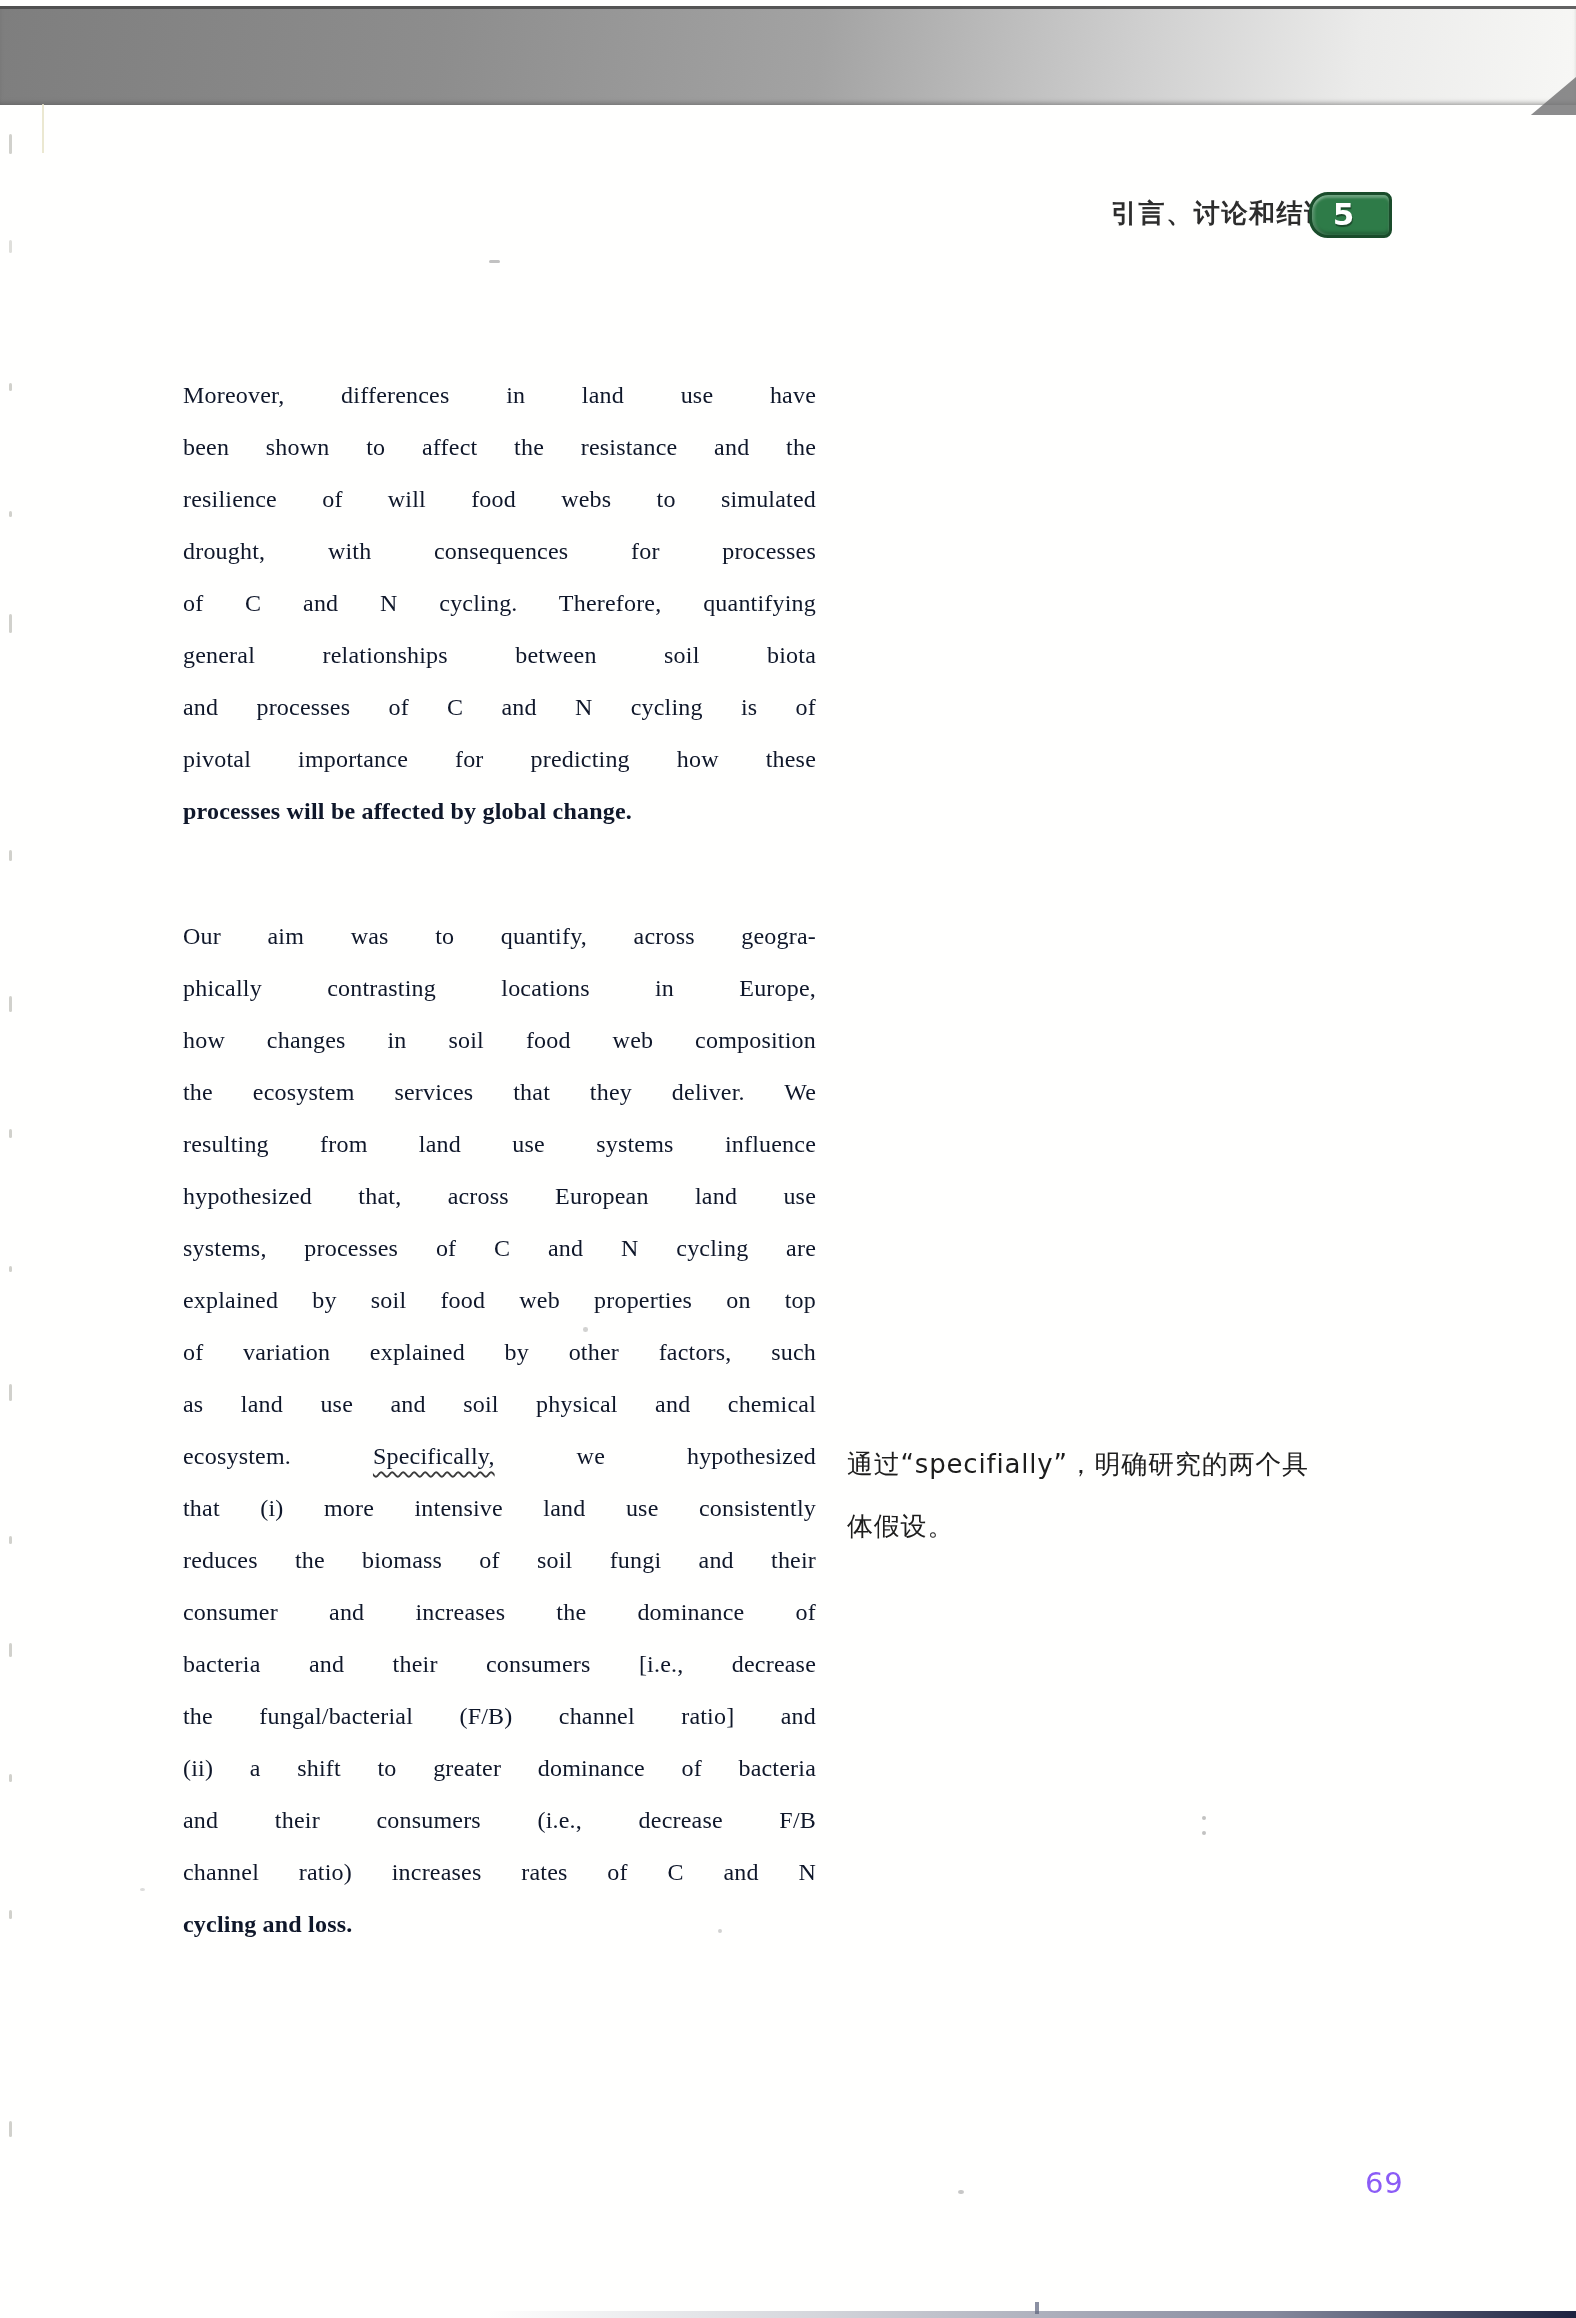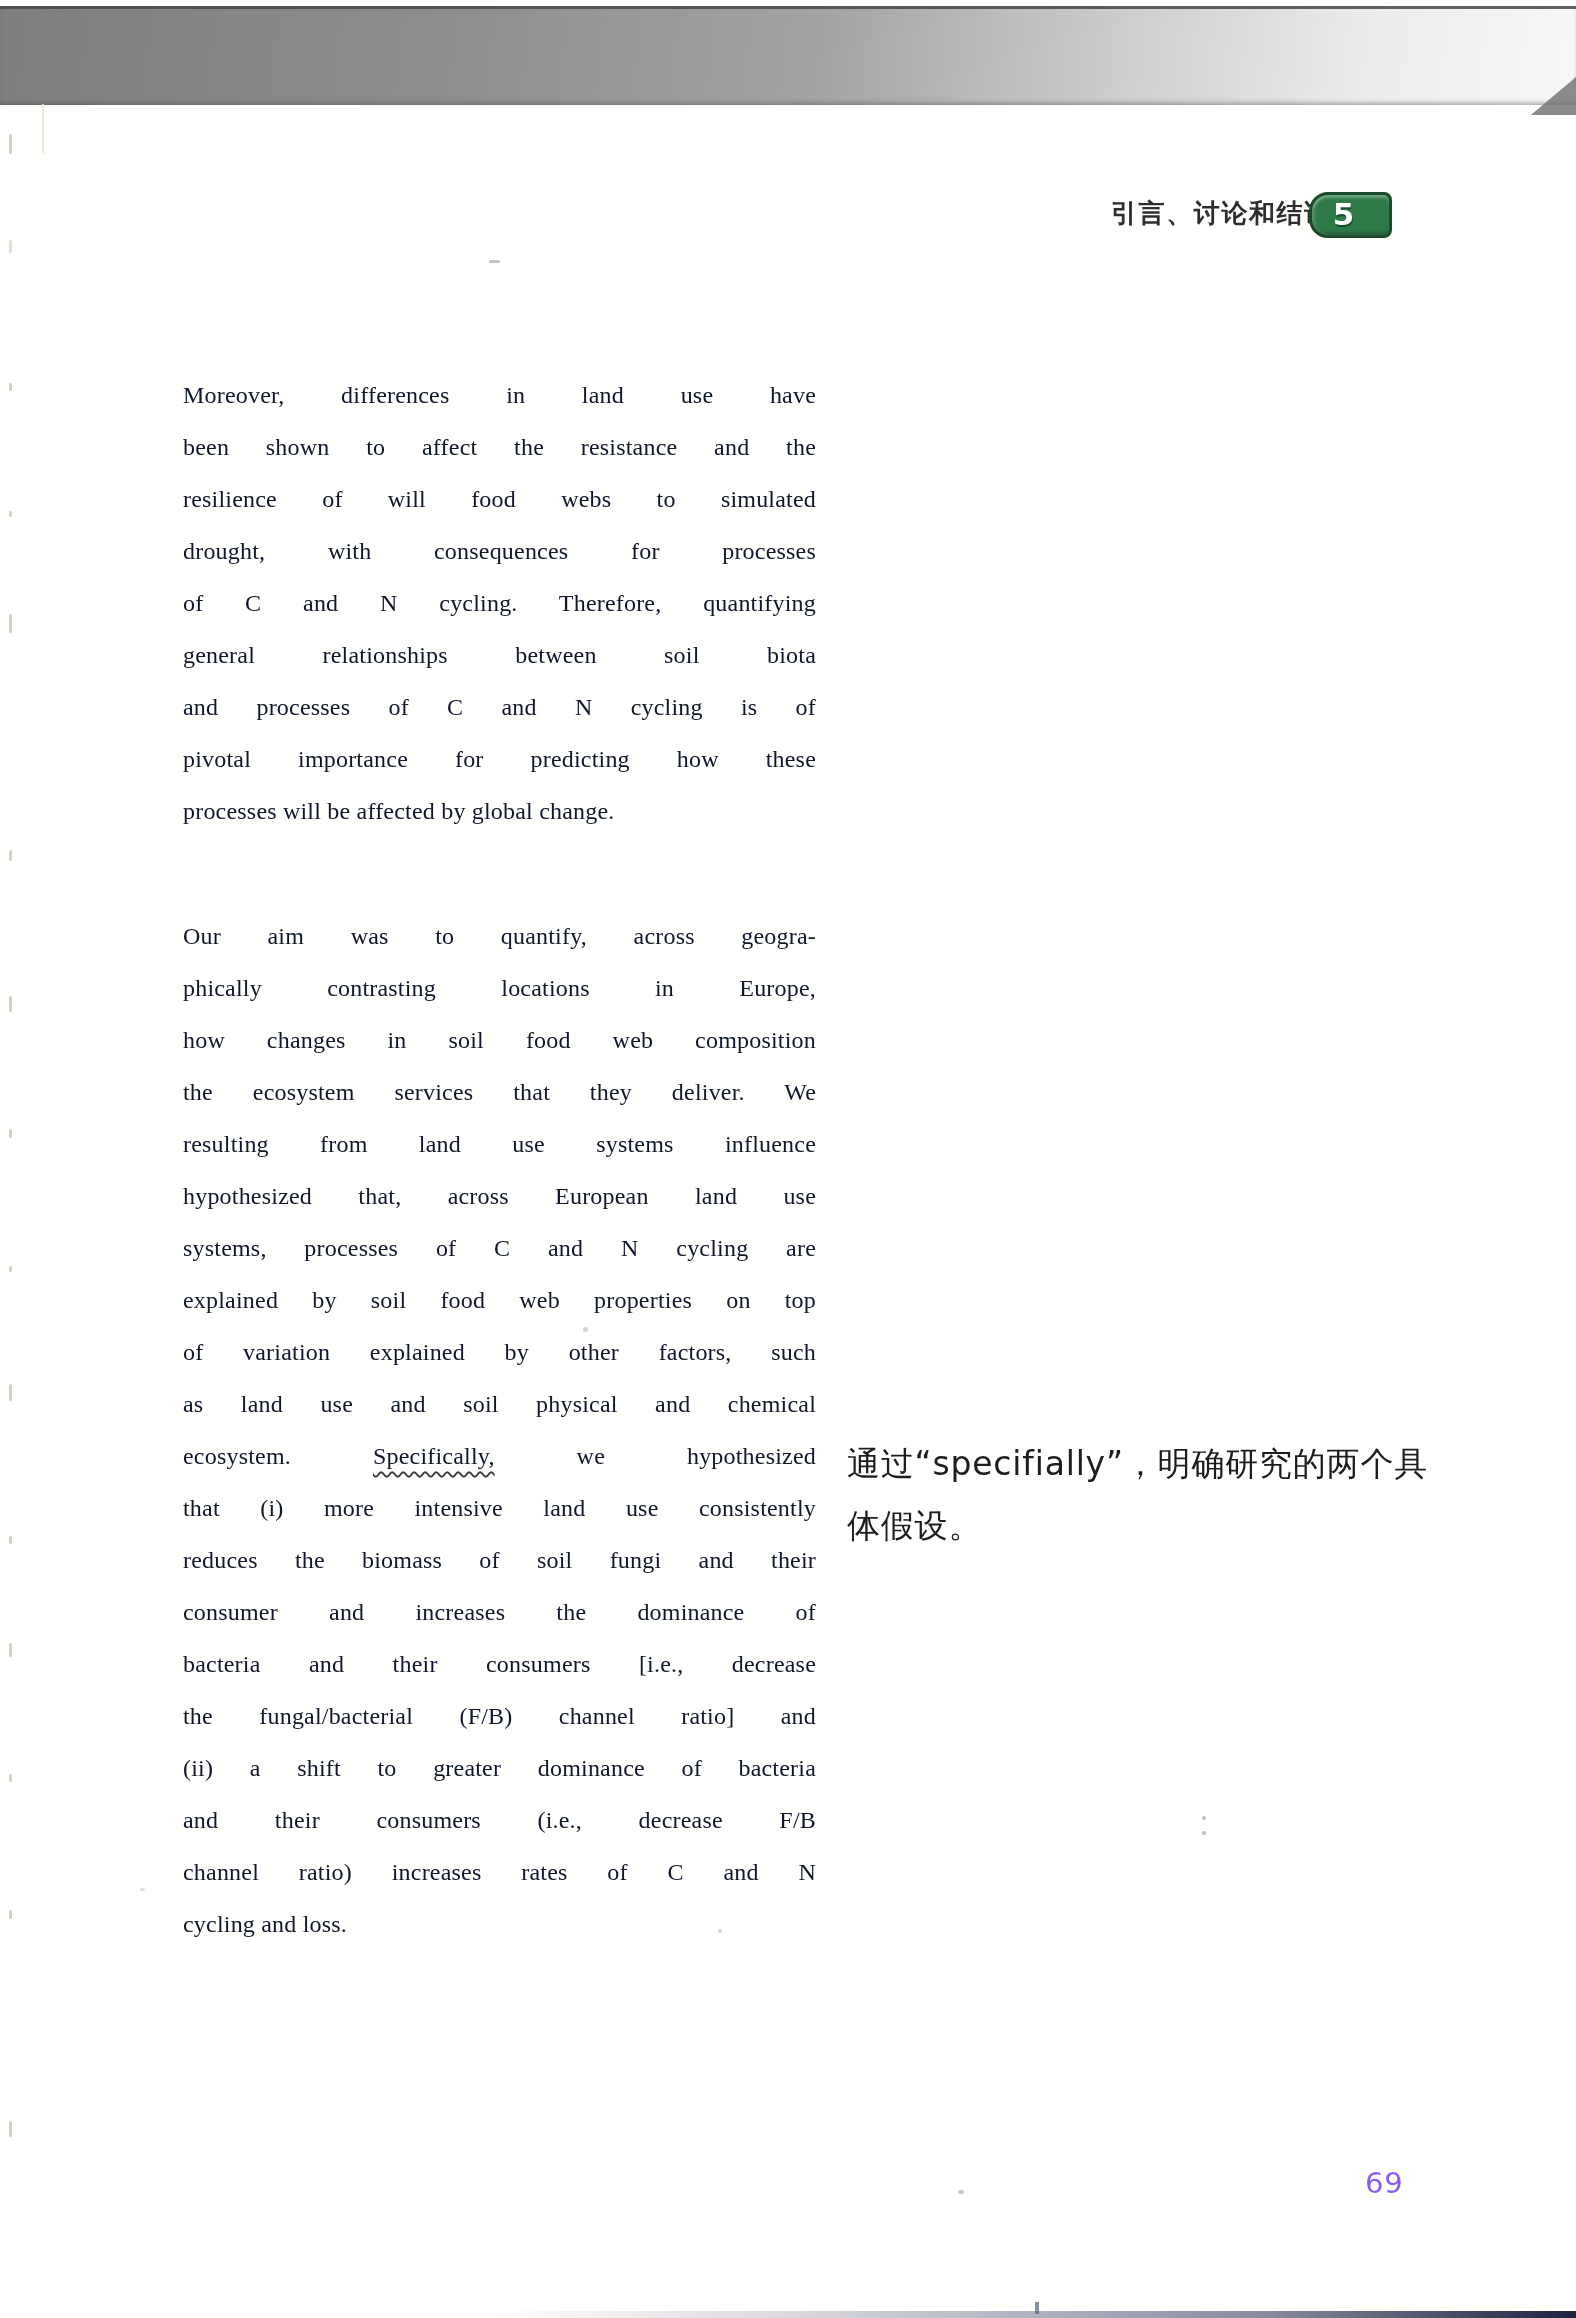--- a/index.html
+++ b/index.html
@@ -64,34 +64,34 @@
   
   .text-block {
     position:absolute; left:183px; width:633px;
     color:#0f172a; font-size:24px;
   }
   .text-block .line {
     height:52px; line-height:52px;
     text-align:justify; text-align-last:justify;
     letter-spacing:0.2px;
   }
-  .text-block .line.last { text-align-last:left; }
+  .text-block .line.last { text-align-last:left;font-weight:bold; }
   #paragraph1 { top:369px; }
   #paragraph2 { top:910px; }
   .wavy {
     text-decoration:underline; text-decoration-style:wavy;
     text-decoration-color:#3c3c3c; text-decoration-thickness:1.6px;
     text-underline-offset:7px;
   }
 
   
   .annotation {
     position:absolute; left:847px; top:1433px; width:613px;
     font-family:"DejaVu Sans","Liberation Sans",sans-serif;
-    font-size:33px; color:#1d1d1d;
+    font-size:26px; color:#1d1d1d;
   }
   .annotation .cn-line { line-height:62px; height:62px; letter-spacing:0.8px; }
 
   
   .page-number {
     position:absolute; left:1365px; top:2166px;
     font-family:"DejaVu Sans","Liberation Sans",sans-serif;
     font-size:29px; color:#8b5cf6; letter-spacing:0.8px;
   }
 </style>

